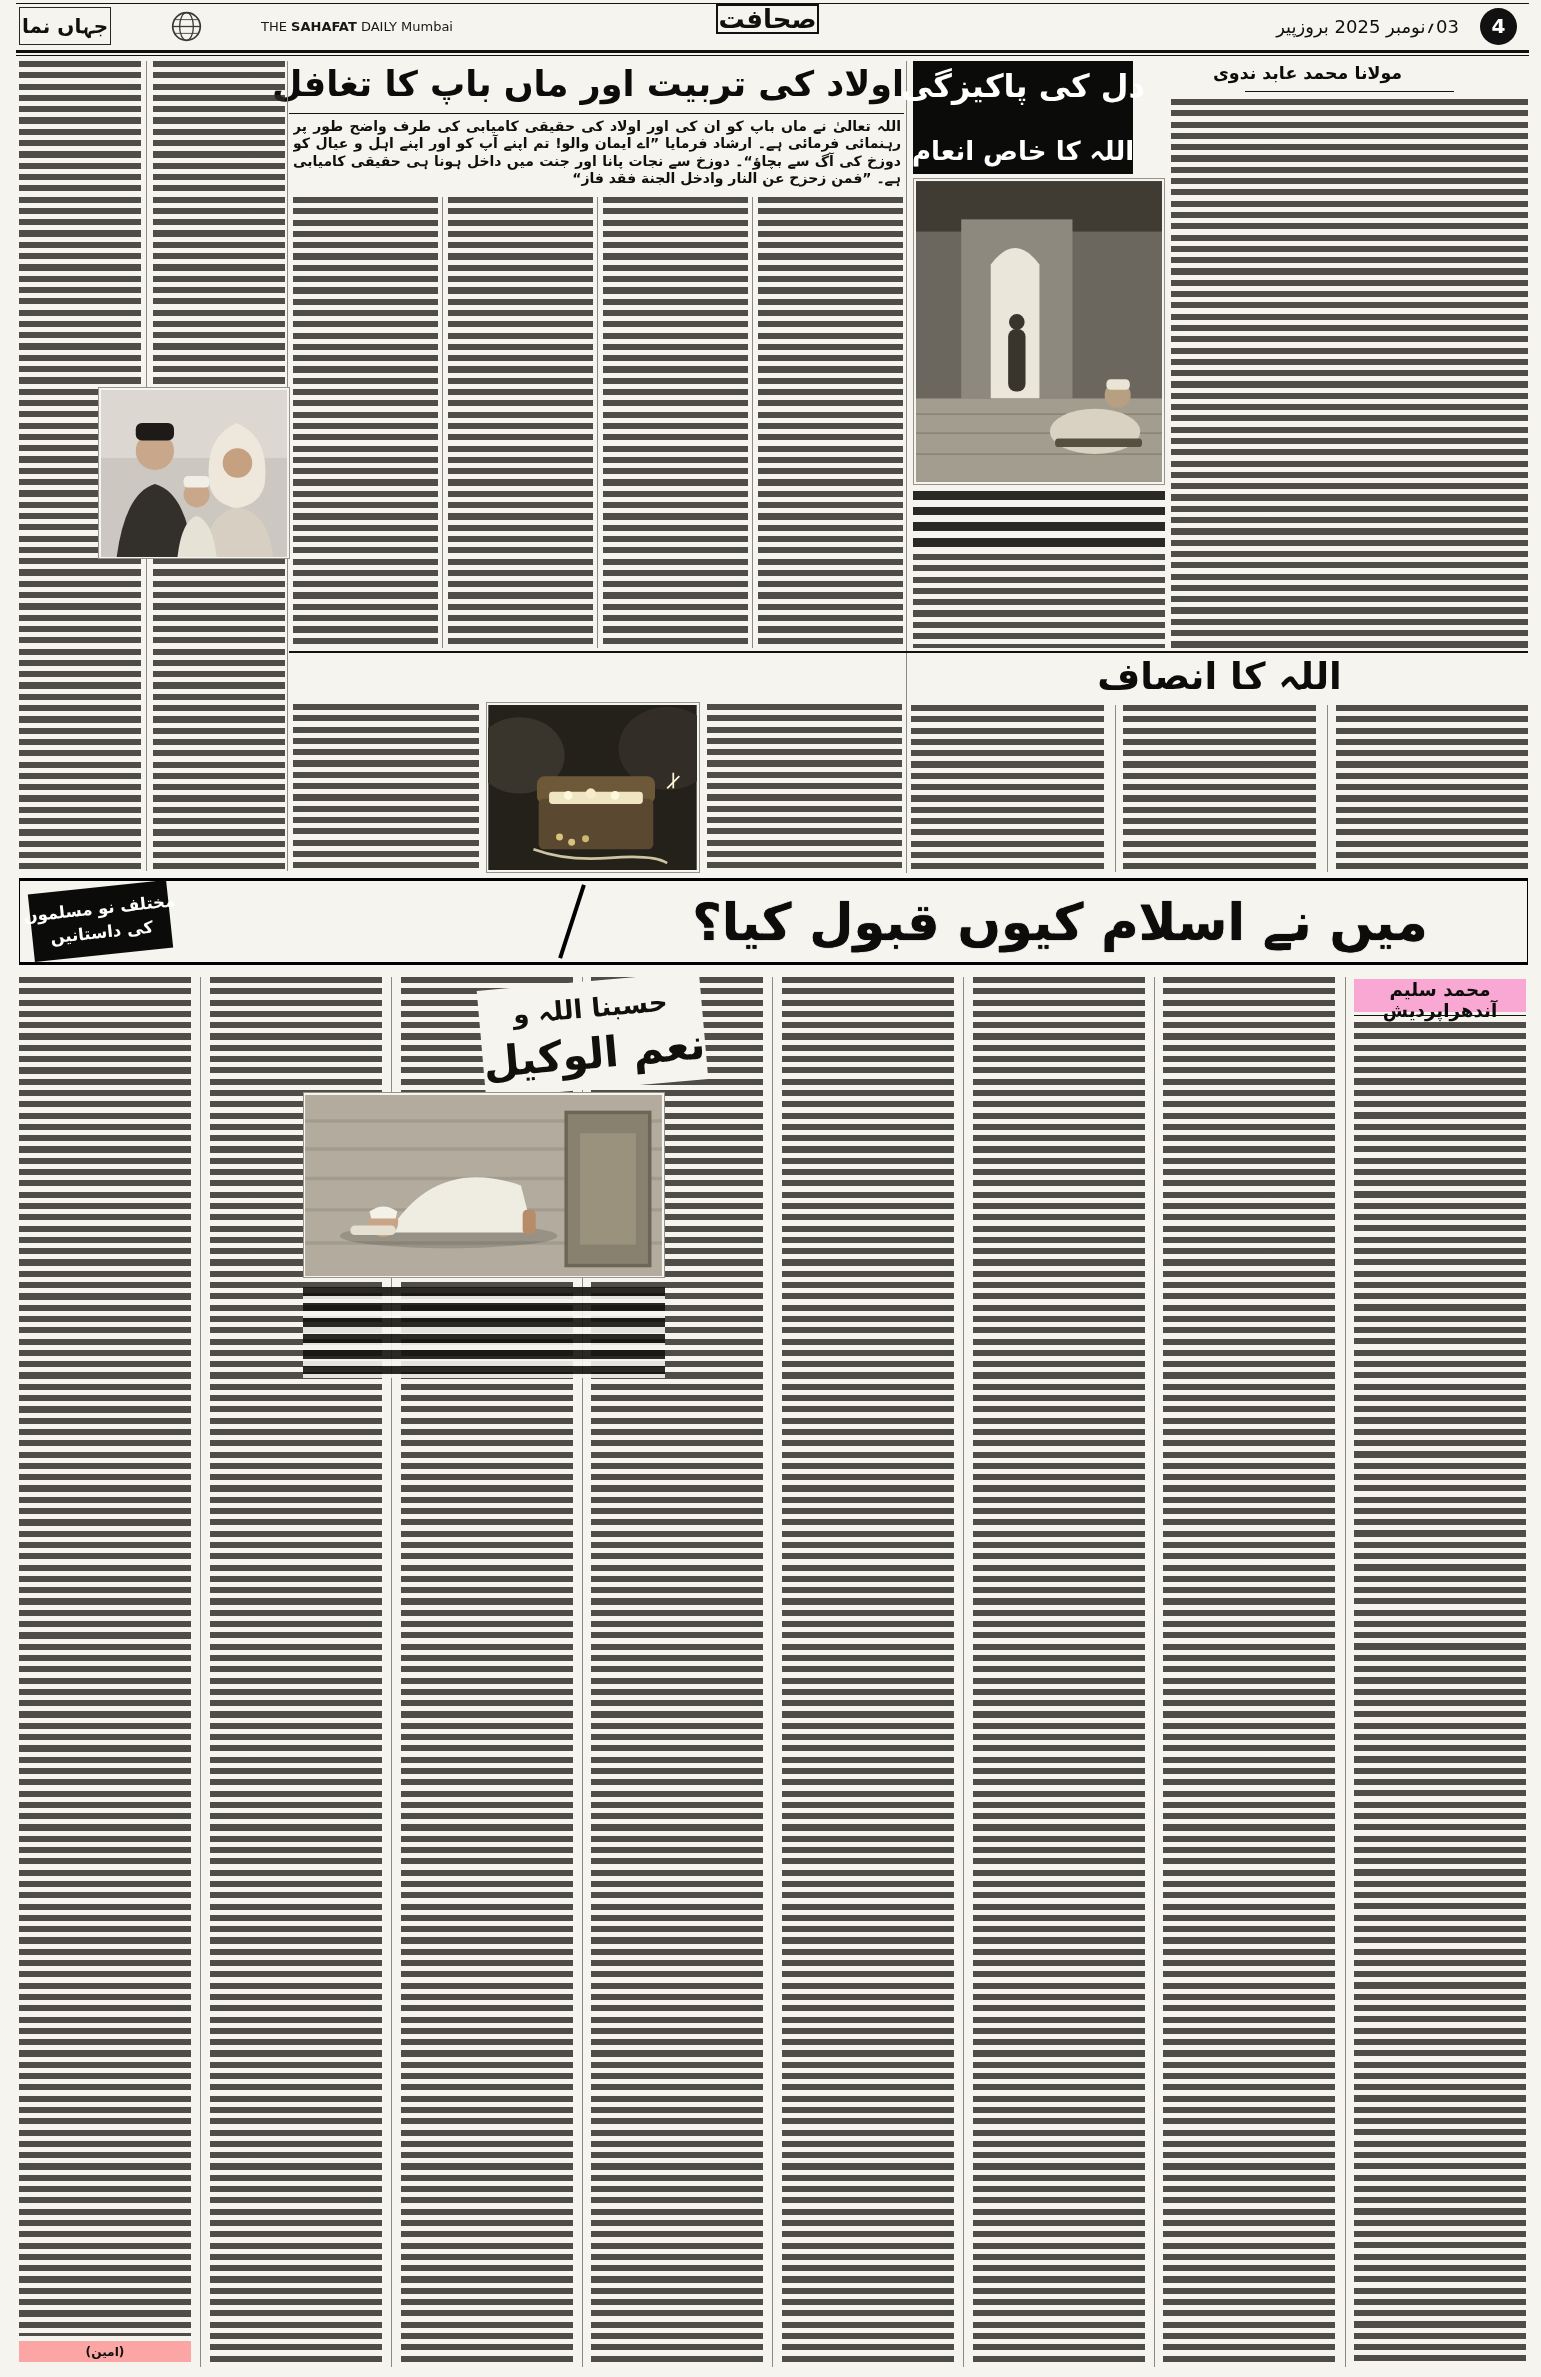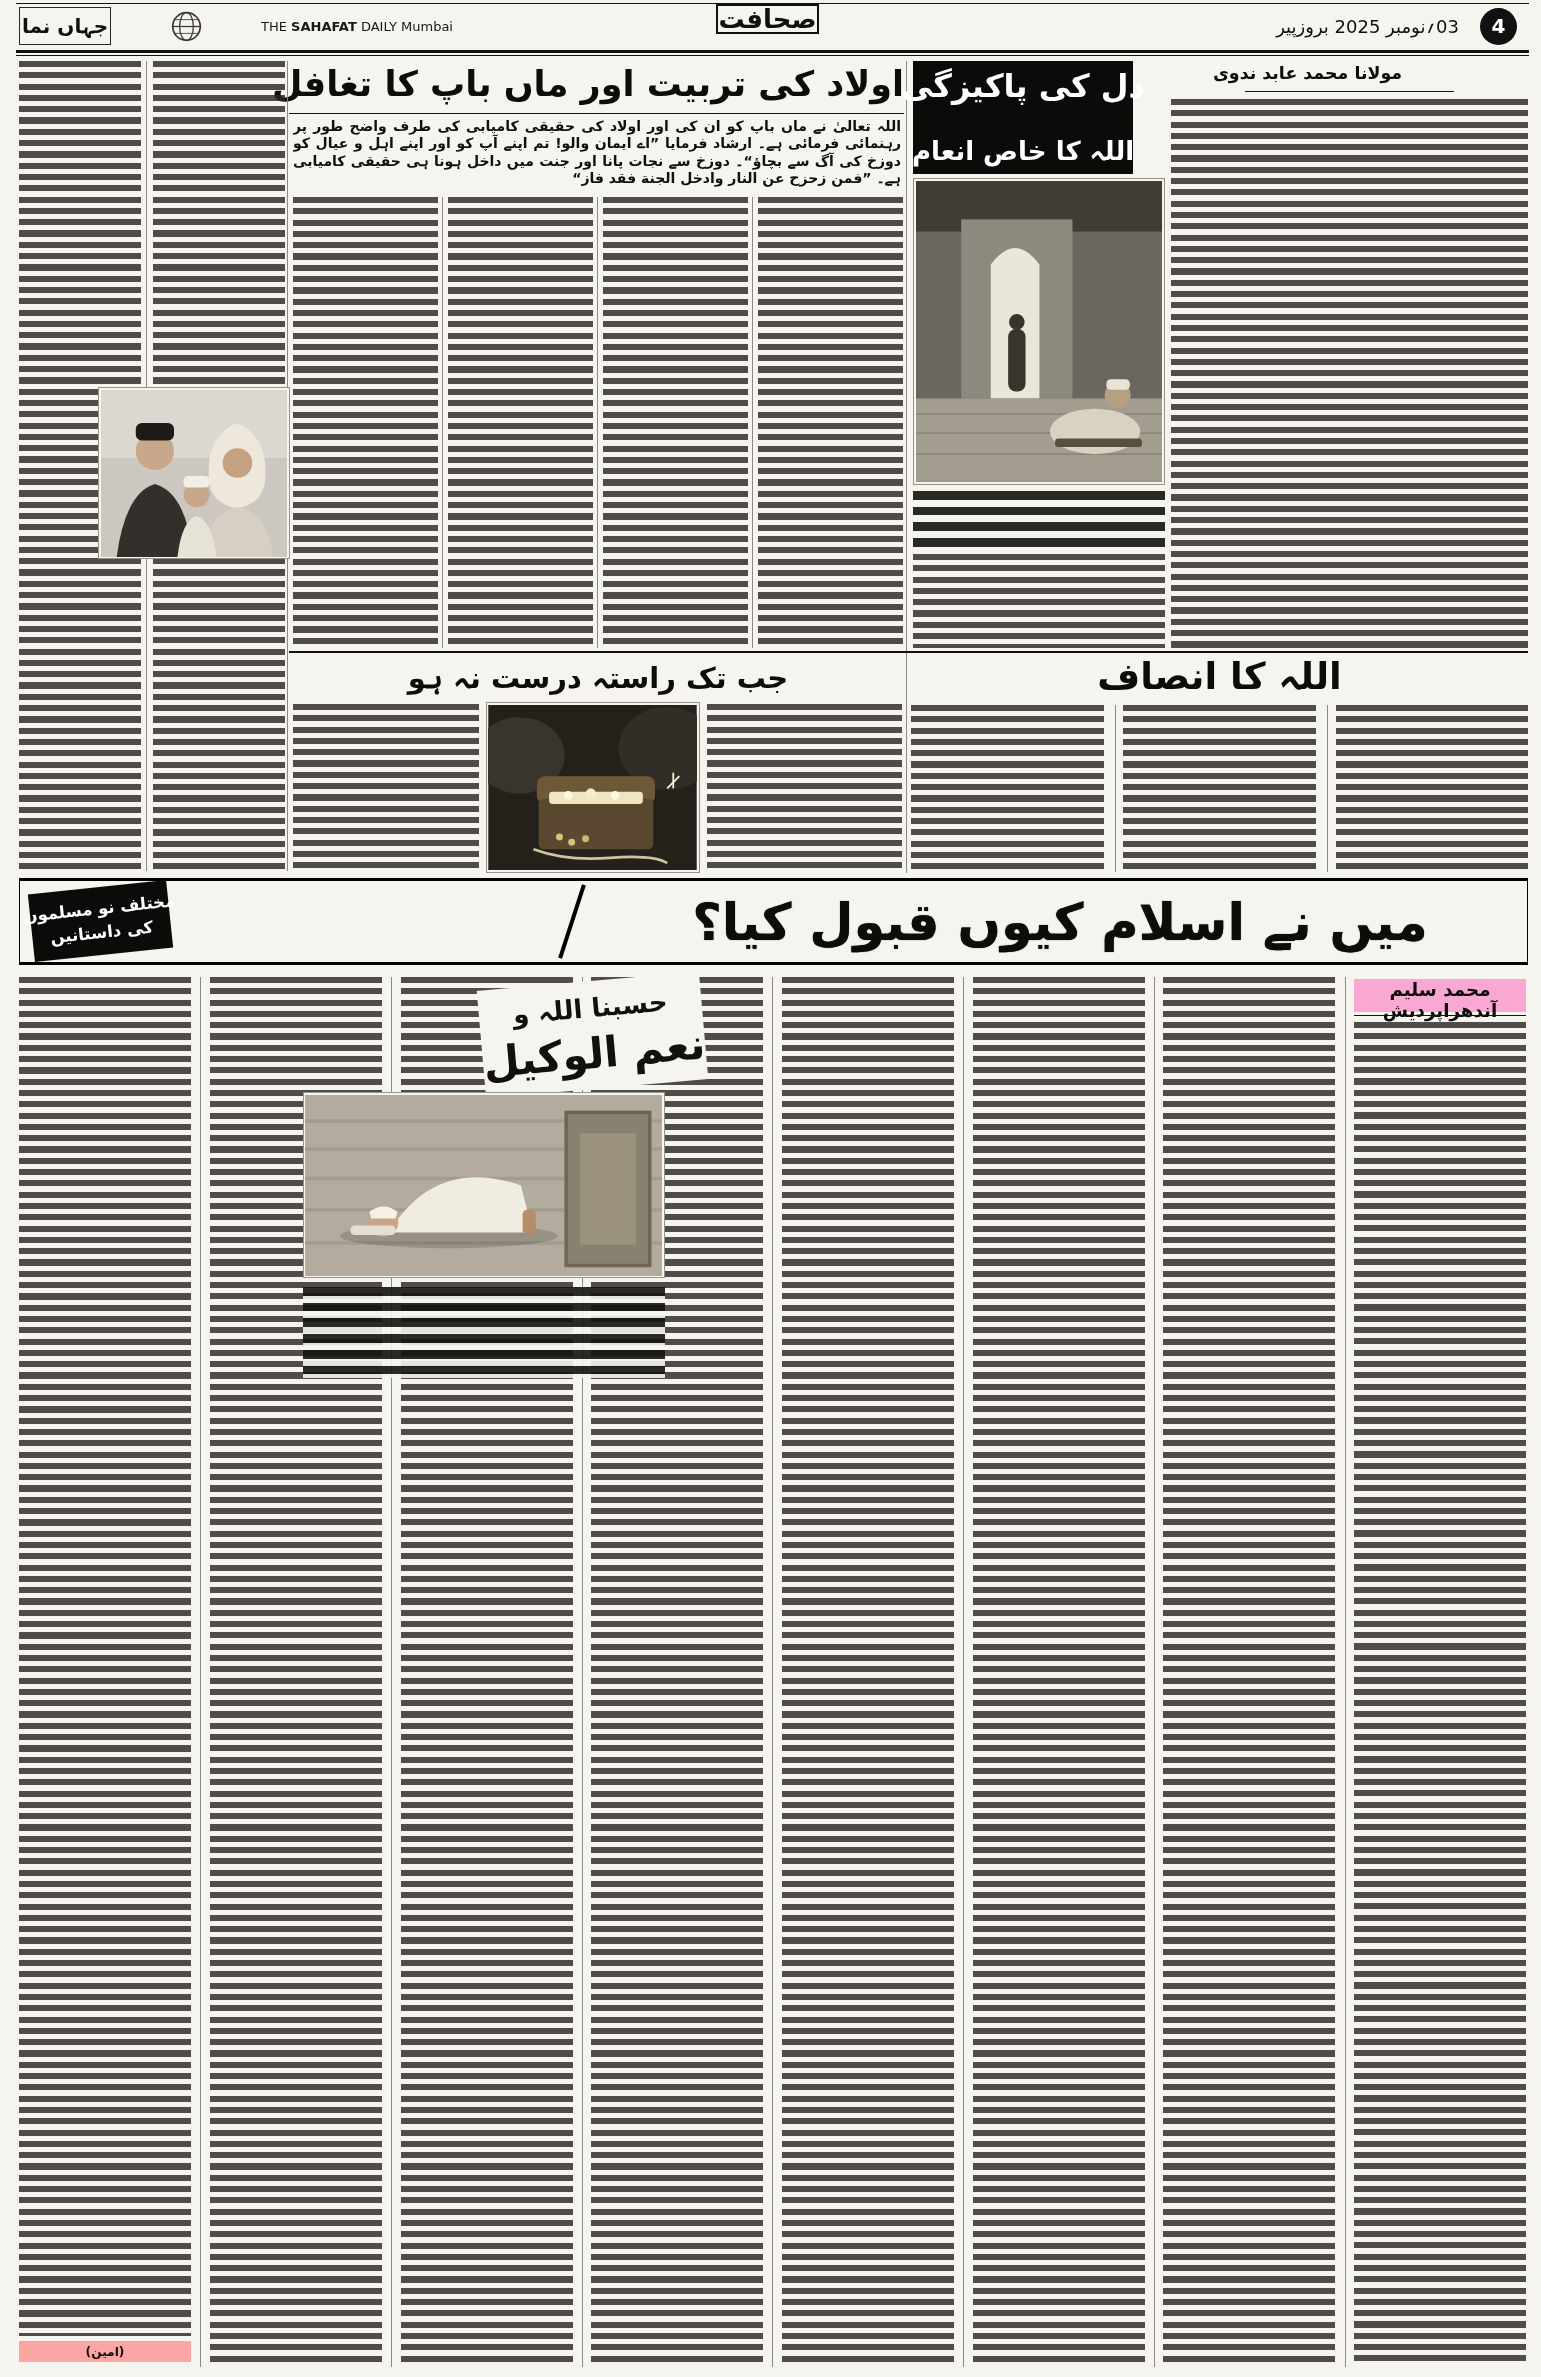--- a/index.html
+++ b/index.html
@@ -120,21 +120,20 @@
       <rect x="219" y="228" width="27" height="12" rx="5" fill="#e9e4d6"></rect>
       <rect x="160" y="296" width="100" height="10" rx="4" fill="#55503f"></rect>
     </svg>
   </div>
 
   <div class="abs tbold" style="left:913px;top:491px;width:252px;height:56px;background-color:#f6f4ef;"></div>
   <div class="abs tcol" style="left:913px;top:554px;width:252px;height:94px;"></div>
 
   <div class="abs hr" style="left:289px;top:651px;width:1239px;height:1.7px;"></div>
 
-  <div class="abs hl" style="left:293px;top:658px;width:610px;height:40px;font-size:29px;line-height:40px;">جب تک راستہ درست نہ ہو</div>
   <div class="abs tcol" style="left:293px;top:704px;width:186px;height:169px;"></div>
   <div class="abs tcol" style="left:707px;top:704px;width:195px;height:169px;"></div>
 
   <div class="abs frame" style="left:486px;top:702px;width:214px;height:171px;">
     <svg width="209" height="165" viewBox="0 0 240 190">
       <rect width="240" height="190" fill="#24211b"></rect>
       <ellipse cx="36" cy="58" rx="52" ry="44" fill="#39352d"></ellipse>
       <ellipse cx="206" cy="50" rx="56" ry="48" fill="#322e27"></ellipse>
       <rect x="56" y="82" width="136" height="32" rx="9" fill="#6d5938"></rect>
       <rect x="58" y="108" width="132" height="58" rx="6" fill="#5a4930"></rect>

